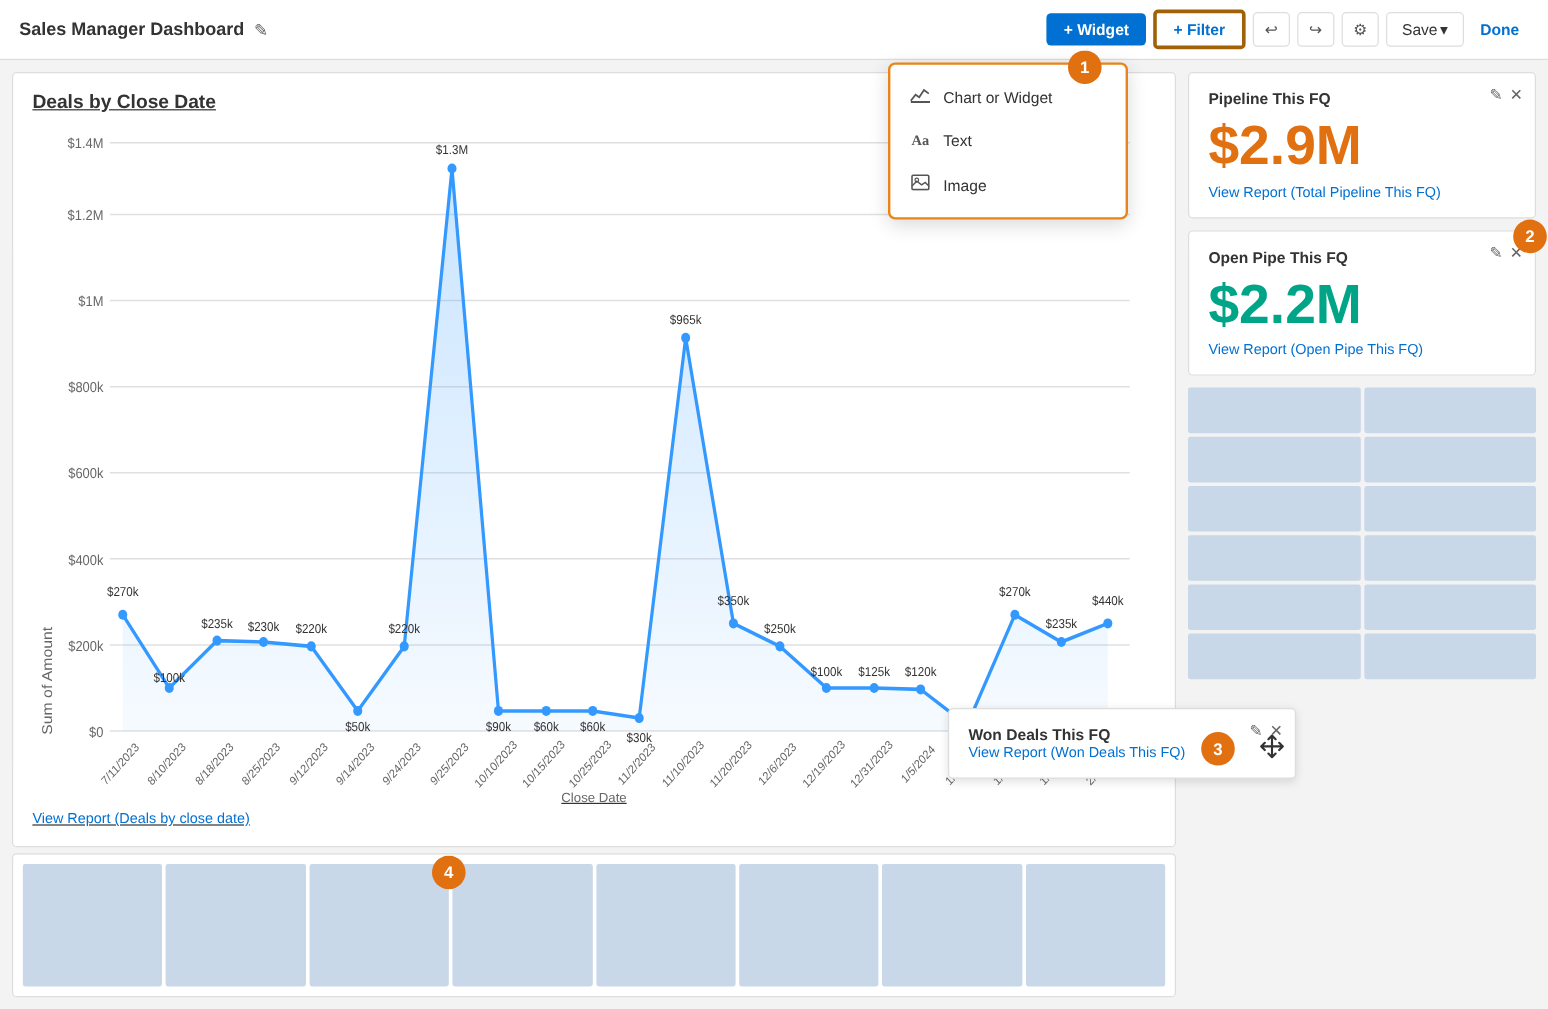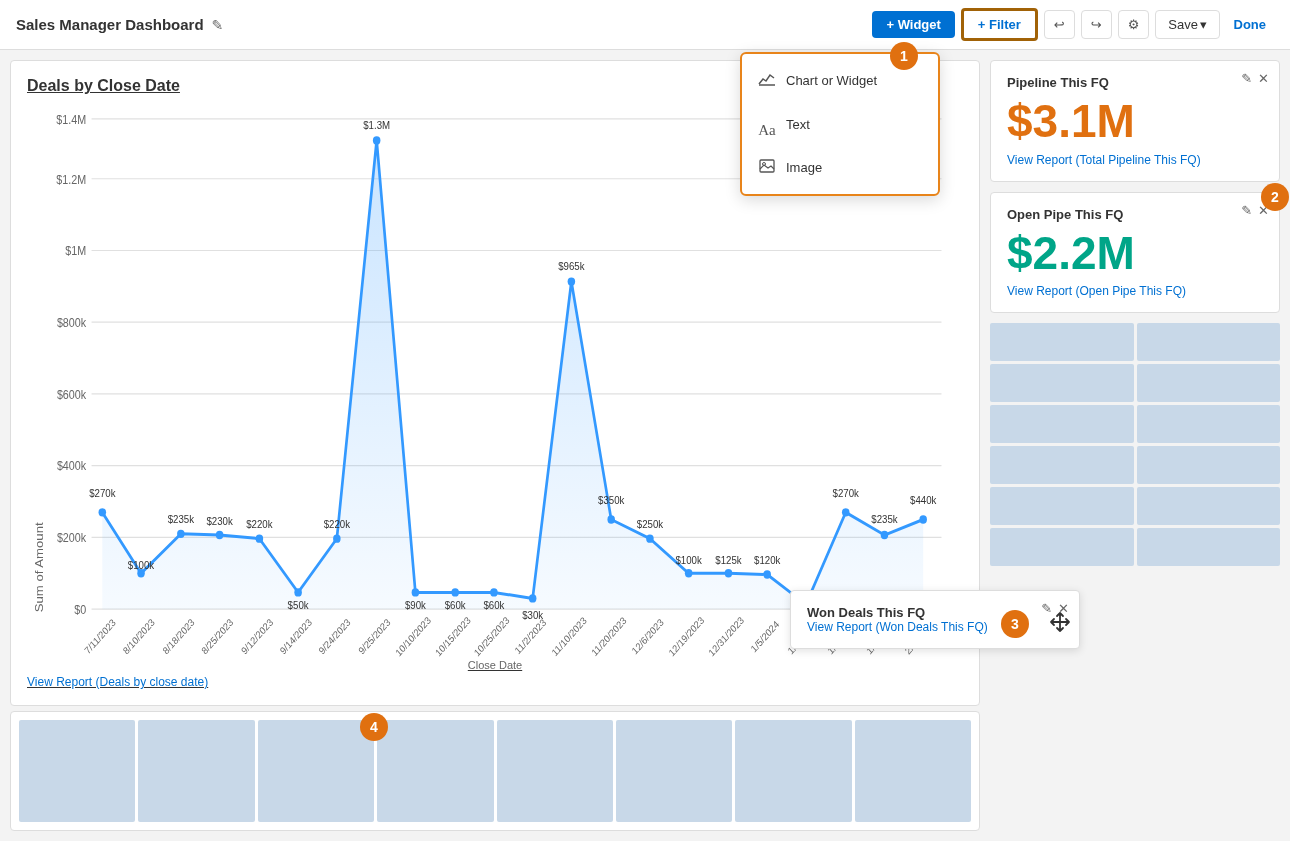--- a/index.html
+++ b/index.html
@@ -155,21 +155,21 @@
     <span class="widget-dropdown-icon">
       
       <svg width="18" height="14" viewBox="0 0 18 14" fill="none" xmlns="http://www.w3.org/2000/svg">
         <polyline points="1,12 5,7 8,9 12,3 16,6" stroke="#555" stroke-width="1.5" fill="none"></polyline>
         <line x1="1" y1="13" x2="17" y2="13" stroke="#555" stroke-width="1.5"></line>
       </svg>
     </span>
     <span>Chart or Widget</span>
   </div>
   <div class="widget-dropdown-item">
-    <span class="widget-dropdown-icon" style="font-size:15px;font-weight:400;font-family:serif;margin-top:13px;">Aa</span>
+    <span class="widget-dropdown-icon" style="font-size:12px;font-weight:700;font-family:serif;">Aa</span>
     <span>Text</span>
   </div>
   <div class="widget-dropdown-item">
     <span class="widget-dropdown-icon">
       <svg width="16" height="14" viewBox="0 0 16 14" fill="none" xmlns="http://www.w3.org/2000/svg">
         <rect x="1" y="1" width="14" height="12" rx="1" stroke="#555" stroke-width="1.3" fill="none"></rect>
         <circle cx="5" cy="5" r="1.5" stroke="#555" stroke-width="1"></circle>
         <polyline points="1,10 5,6 9,9 12,7 15,10" stroke="#555" stroke-width="1.2" fill="none"></polyline>
       </svg>
     </span>
@@ -311,21 +311,21 @@
   </div>
 
   <div class="right-column">
 
     <div class="metric-card">
       <div class="card-actions">
         <button class="card-action-btn">✎</button>
         <button class="card-action-btn">✕</button>
       </div>
       <div class="metric-card-title">Pipeline This FQ</div>
-      <div class="metric-card-value-orange">$3.1M</div>
+      <div class="metric-card-value-orange">$2.9M</div>
       <div class="metric-card-link">View Report (Total Pipeline This FQ)</div>
     </div>
 
     <div class="metric-card" style="position:relative;">
       <div class="card-actions">
         <button class="card-action-btn">✎</button>
         <button class="card-action-btn">✕</button>
       </div>
       <div class="metric-card-title">Open Pipe This FQ</div>
       <div class="metric-card-value-teal">$2.2M</div>

